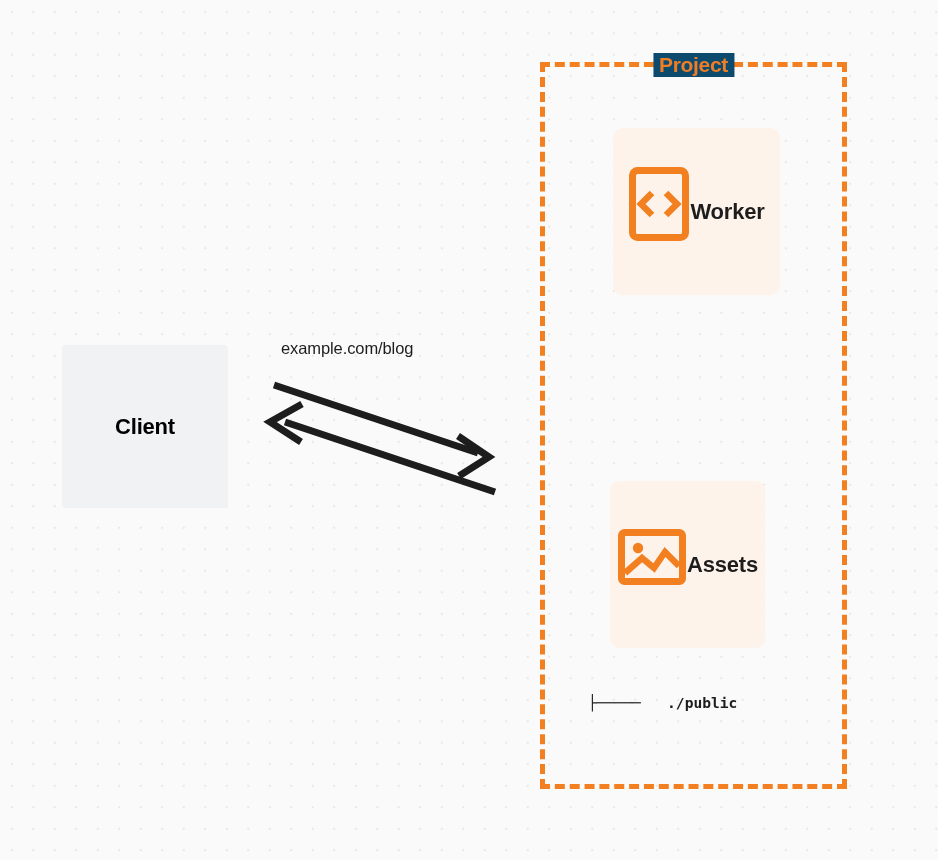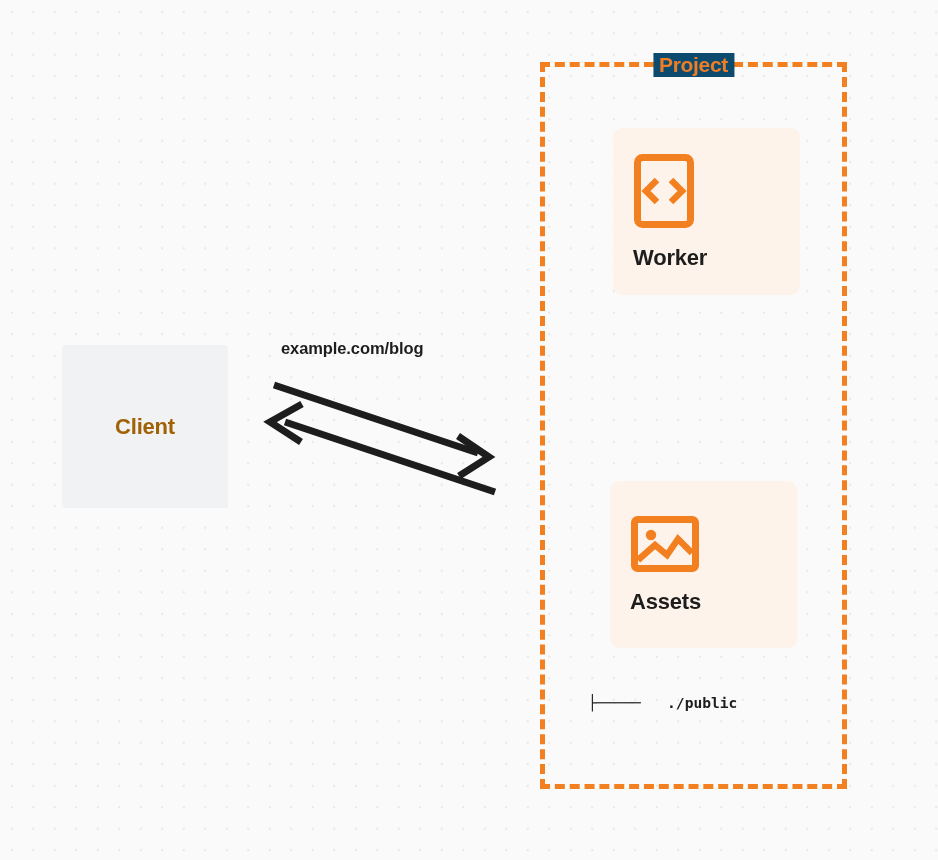--- a/index.html
+++ b/index.html
@@ -32,31 +32,31 @@
     height: 163px;
     background: #f1f2f3;
     border-radius: 4px;
     display: flex;
     align-items: center;
     justify-content: center;
   }
   .client-label {
     font-size: 22px;
     font-weight: bold;
-    color: #a16207;
+    color: #000000;
     letter-spacing: -0.2px;
   }
 
   
   .request-label {
     position: absolute;
     left: 281px;
     top: 339px;
     font-size: 16.5px;
-    font-weight: bold;
+    font-weight: normal;
     color: #1d1d1d;
     letter-spacing: -0.1px;
     white-space: nowrap;
     text-align: center;
   }
 
   
   .arrows {
     position: absolute;
     left: 0;
@@ -89,35 +89,34 @@
     letter-spacing: -0.3px;
     white-space: nowrap;
   }
 
   
   .service-card {
     position: absolute;
     background: #fdf3ea;
     border-radius: 9px;
     display: flex;
-    flex-direction: column;
-    align-items: flex-start;
+    flex-direction: row;
+    align-items: center;
     justify-content: center;
-    padding-left: 20px;
   }
   .card-worker {
     left: 613px;
     top: 128px;
     width: 167px;
     height: 167px;
   }
   .card-assets {
     left: 610px;
     top: 481px;
-    width: 167px;
+    width: 155px;
     height: 167px;
   }
   .service-icon {
     display: block;
     margin-bottom: 16px;
   }
   .service-label {
     font-size: 22px;
     font-weight: bold;
     color: #1d1d1d;

